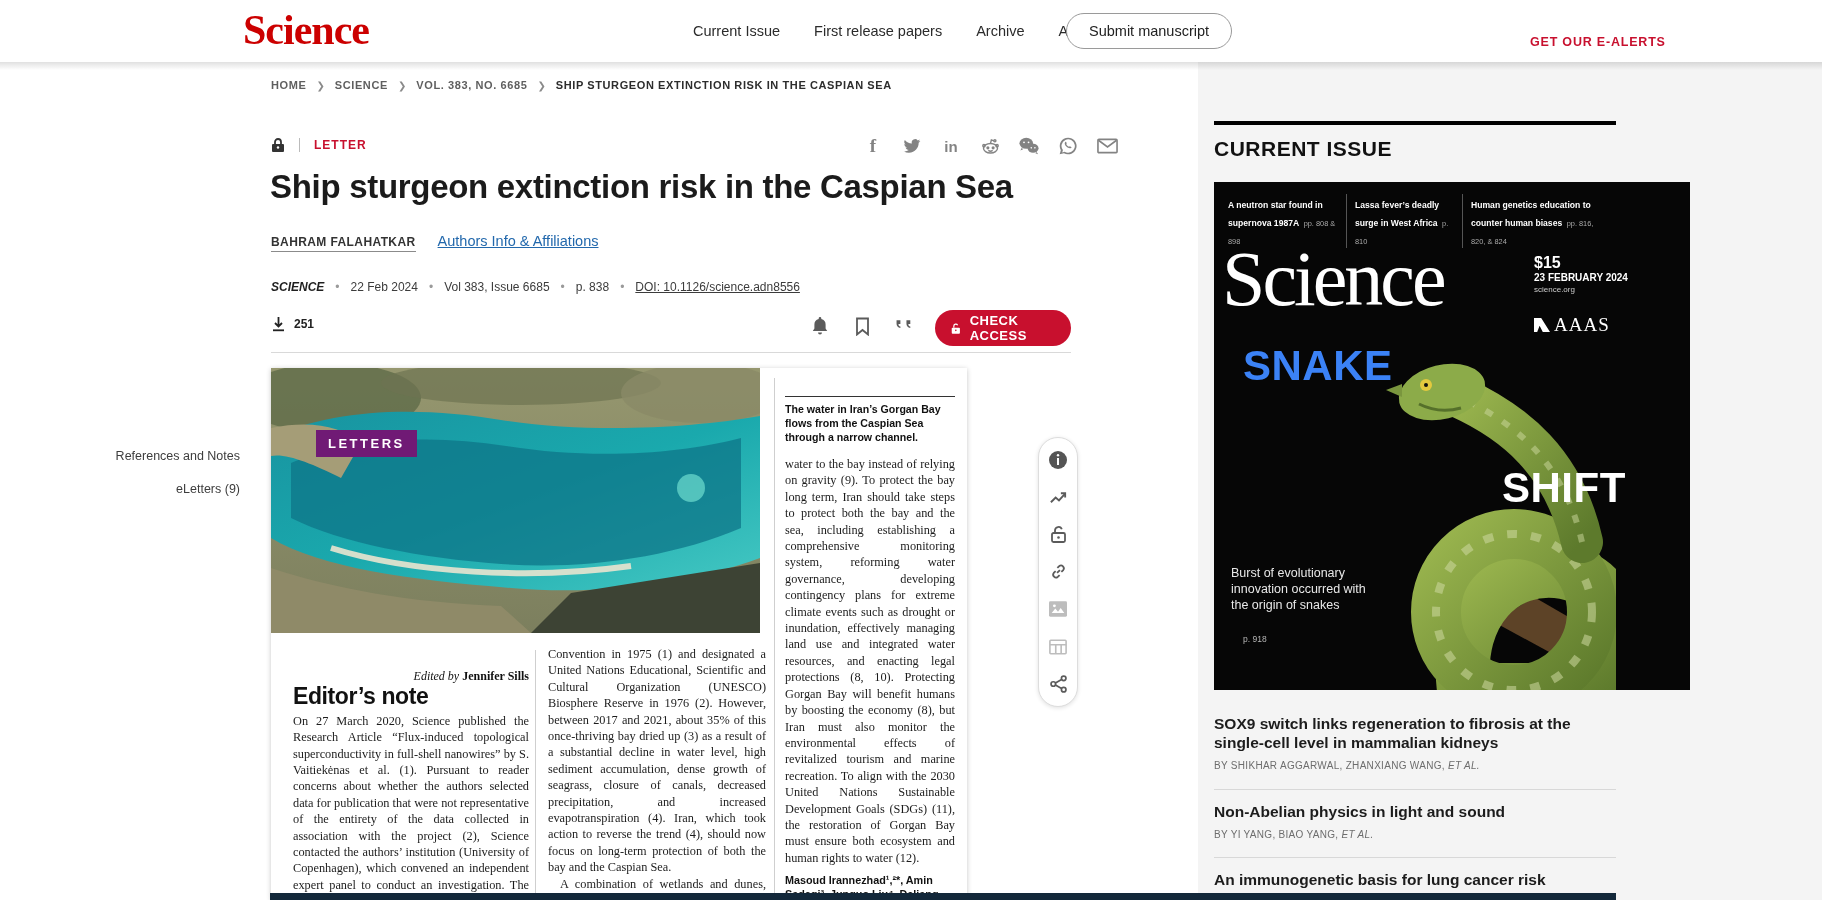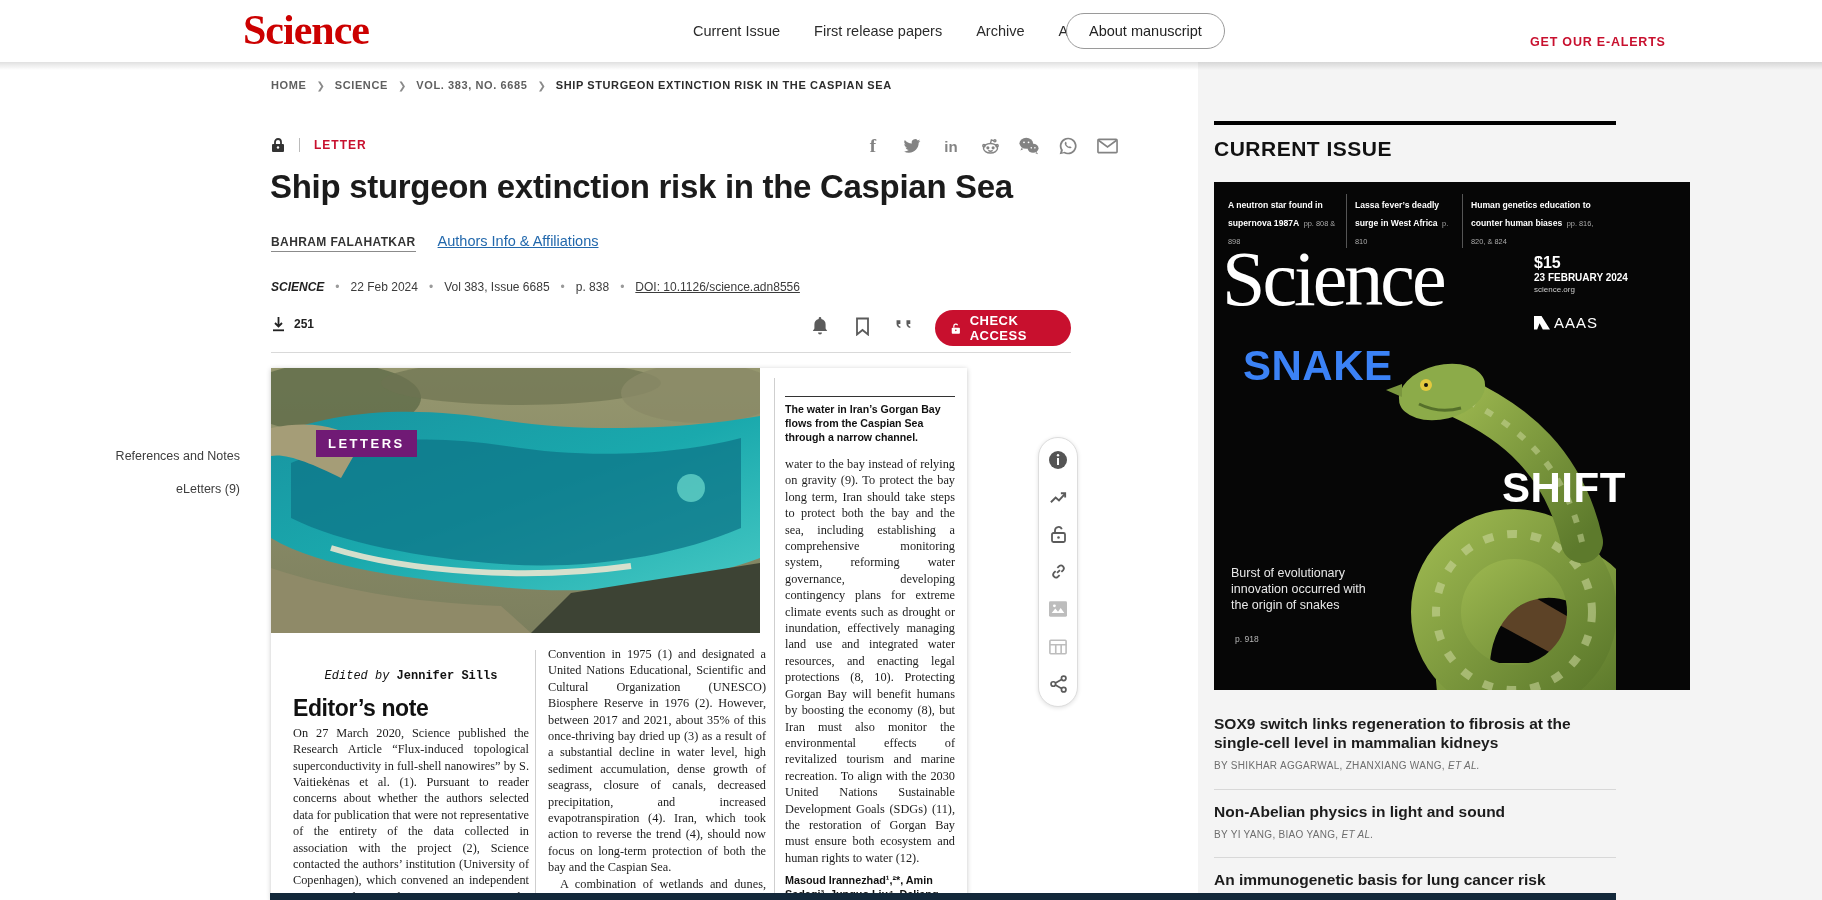--- a/index.html
+++ b/index.html
@@ -71,21 +71,21 @@
   .pcol { position:absolute; font-family:"Liberation Serif", serif; font-size:12.3px; line-height:16.4px;
           color:#1c1c1c; text-align:justify; }
   #pcol1 { left:22px;  top:300px; width:236px; }
   #pcol2 { left:277px; top:278px; width:218px; }
   #pcol3 { left:514px; top:34px;  width:170px; }
   .vrule1 { position:absolute; left:264px; top:282px; width:1px; height:250px; background:#cfcfcf; }
   .vrule2 { position:absolute; left:503px; top:10px; width:1px; height:522px; background:#cfcfcf; }
   .cap-rule { position:absolute; left:514px; top:28px; width:170px; height:1px; background:#333; }
   .pdf-caption { font-family:"Liberation Sans", sans-serif; font-size:10.6px; font-weight:bold; line-height:14px;
                  color:#111; text-align:left; margin-bottom:12px; }
-  .edited { font-family:Liberation Mono, monospace; font-size:12px; color:#111; margin-bottom:16px; text-align:center; }
+  .edited { font-family:Liberation Serif, serif; font-size:12px; color:#111; margin-bottom:4px; text-align:right; }
   .edited i { font-style:italic; }
   .ed-note { font-family:"Liberation Sans", sans-serif; font-size:23px; font-weight:bold; letter-spacing:-.4px;
              color:#111; margin-bottom:8px; text-align:left; }
   .p-indent { text-indent:12px; }
   .pdf-authors { font-family:"Liberation Sans", sans-serif; font-size:10.8px; font-weight:bold; line-height:13.5px;
                  color:#111; text-align:left; margin-top:8px; }
 
   
   #bottom-bar { position:absolute; left:270px; top:893px; width:1346px; height:7px; background:#13283a; z-index:40; }
 
@@ -105,46 +105,46 @@
   .blurb .bt { font-size:8.6px; font-weight:bold; color:#fff; line-height:10.5px; }
   .blurb .bp { font-size:7.4px; color:#aaa; }
   .cover-science { position:absolute; left:8px; top:52px; font-family:"Liberation Serif", serif; font-size:78px; color:#fff; letter-spacing:-3px; }
   .cover-right { position:absolute; left:320px; top:72px; color:#fff; }
   .cover-right .pr { font-size:16px; font-weight:bold; }
   .cover-right .dt { font-size:10px; font-weight:bold; }
   .cover-right .st { font-size:8px; color:#ccc; margin-top:2px; }
   .aaas { position:absolute; left:320px; top:132px; display:flex; align-items:center; gap:4px; color:#fff; }
   .aaas .alogo { width:16px; height:14px; background:#fff;
                  clip-path:polygon(0 0, 45% 0, 100% 100%, 55% 100%, 35% 55%, 20% 100%, 0 100%); }
-  .aaas .atxt { font-family:Liberation Sans, sans-serif; font-size:15px; letter-spacing:1px; }
+  .aaas .atxt { font-family:Liberation Serif, serif; font-size:19px; letter-spacing:1px; }
   .hl-snake { position:absolute; left:29px; top:160px; font-size:42px; font-weight:800; color:#3b82f6; letter-spacing:.5px; }
   .hl-shift { position:absolute; left:288px; top:282px; font-size:42px; font-weight:800; color:#fff; letter-spacing:.5px; }
   .cover-cap { position:absolute; left:17px; top:383px; width:150px; font-size:12.5px; line-height:16px; color:#e8e8e8; }
-  .cover-pg { position:absolute; left:21px; top:452px; font-size:8.5px; color:#b5b5b5; }
+  .cover-pg { position:absolute; left:29px; top:452px; font-size:8.5px; color:#b5b5b5; }
 
   .ci-article { position:absolute; left:1214px; width:402px; }
   .ci-title { font-size:15.5px; font-weight:bold; color:#1c1c1c; line-height:19px; cursor:pointer; }
   .ci-by { font-size:10px; color:#6d6d6d; letter-spacing:.3px; margin-top:8px; }
   .ci-by i { font-style:italic; }
   .ci-div { position:absolute; left:1214px; width:402px; height:1px; background:#d8d8d8; }
 </style>
 </head>
 <body>
 
 <div id="page">
 
   <div id="topbar">
     <div class="logo">Science</div>
     <div class="nav">
       <a>Current Issue</a>
       <a>First release papers</a>
       <a>Archive</a>
       <a><span>About</span><span class="chev">▼</span></a>
     </div>
-    <div class="submit-btn">About manuscript</div>
+    <div class="submit-btn">Submit manuscript</div>
     <div class="alerts">GET OUR E-ALERTS</div>
   </div>
   <div id="topbar-shadow"></div>
   <div id="sidebar-bg"></div>
 
   <div class="crumbs">
     <span class="item">HOME</span>
     <span class="sep">❯</span>
     <span class="item">SCIENCE</span>
     <span class="sep">❯</span>

